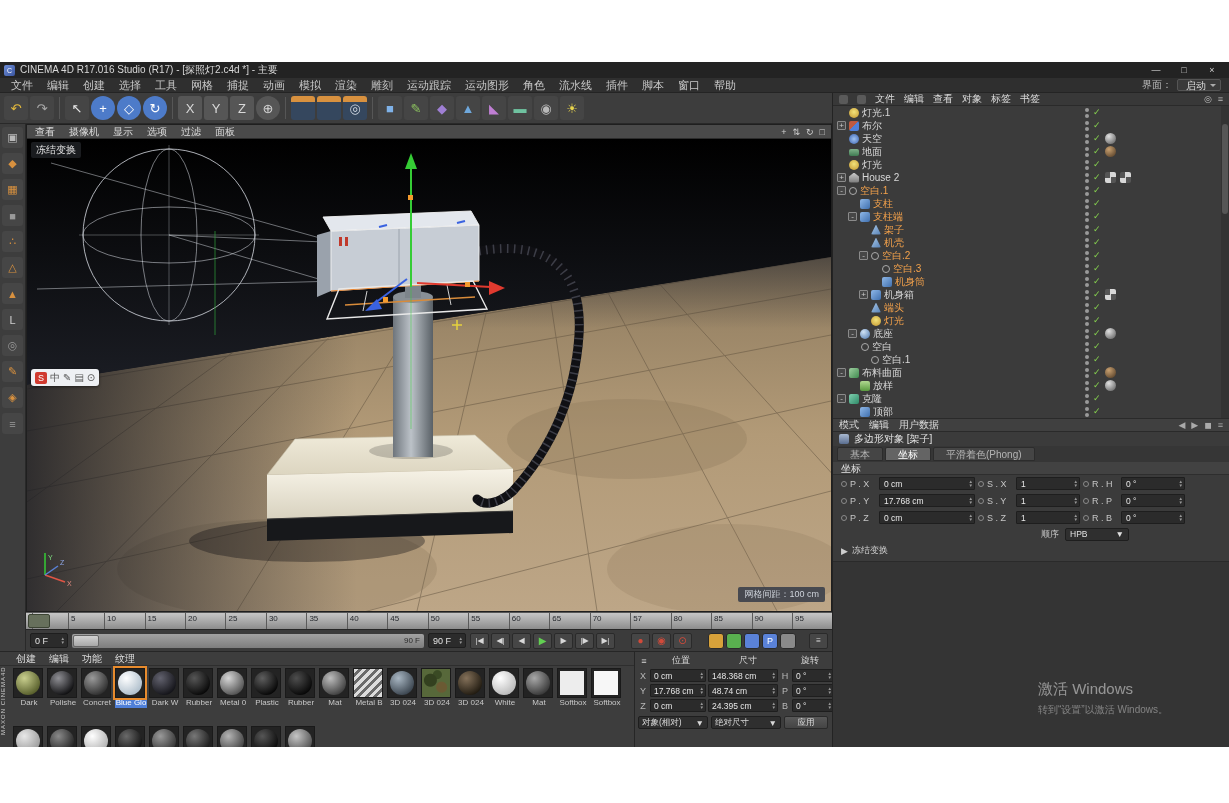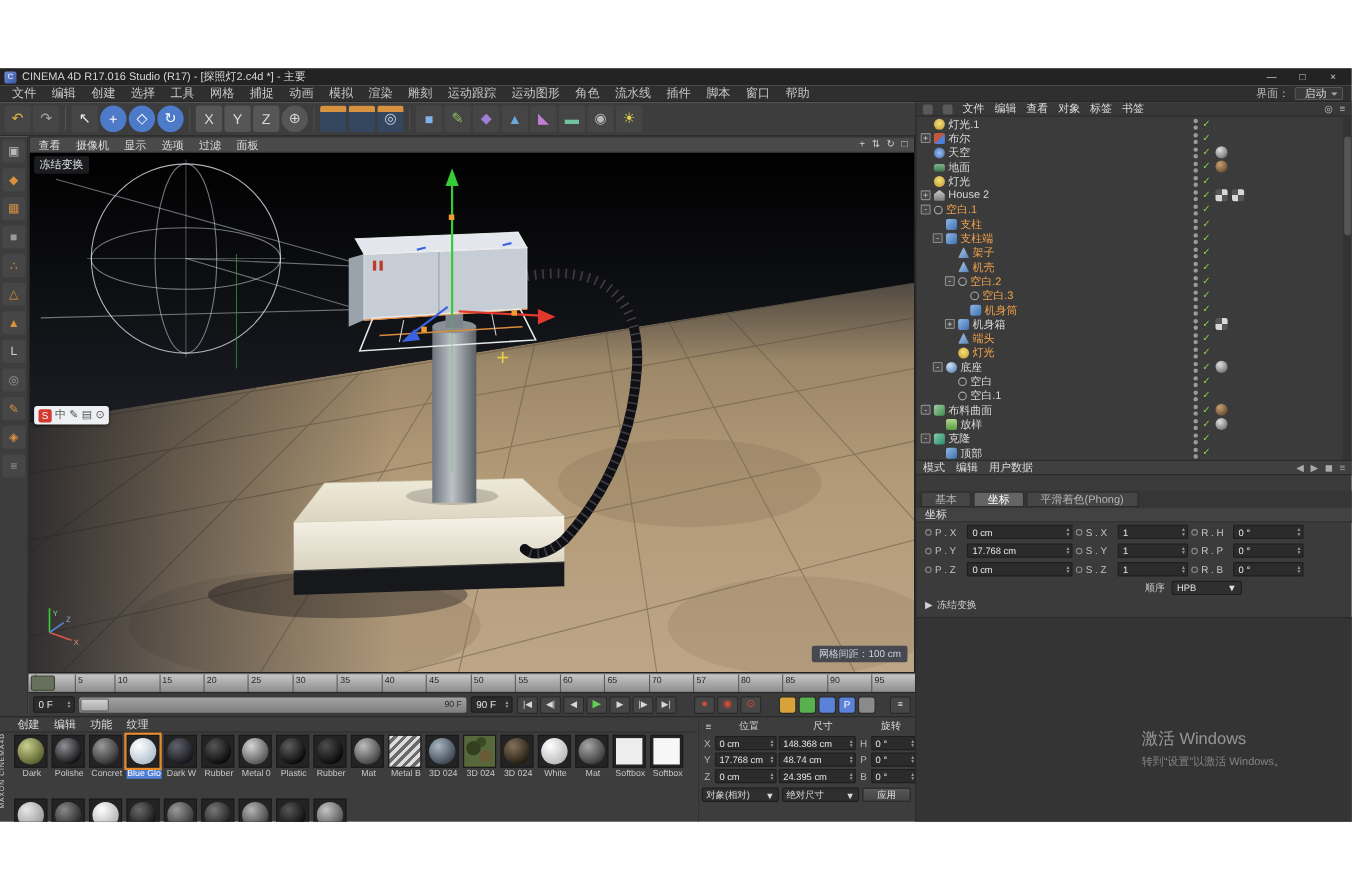--- a/index.html
+++ b/index.html
@@ -174,21 +174,21 @@
           display:flex;align-items:center;justify-content:space-between;padding:0 1px 0 4px;font-size:8.5px;}
   .af1{width:96px;} .af2{width:64px;} .af3{width:64px;}
   .spin{display:flex;flex-direction:column;font-size:4.5px;line-height:3.6px;color:#9a9a9a;margin-left:2px;flex:0 0 auto;}
   #am-order{position:absolute;left:0;top:433px;width:100%;height:16px;display:flex;align-items:center;gap:6px;
             font-size:9px;color:#c6c6c6;padding-left:208px;}
   #order-select{width:64px;height:13px;background:#2f2f2f;border:1px solid #1e1e1e;border-radius:2px;color:#e0e0e0;
                 display:flex;align-items:center;justify-content:space-between;padding:0 4px;font-size:8.5px;}
   #am-freeze{position:absolute;left:0;top:451px;height:13px;display:flex;align-items:center;gap:4px;font-size:9px;
              color:#cfcfcf;padding:0 8px;}
   #am-empty{position:absolute;left:0;top:468px;width:100%;height:186px;background:#343434;border-top:1px solid #2a2a2a;}
-  #watermark{position:absolute;left:205px;top:100px;color:rgba(255,255,255,0.48);}
+  #watermark{position:absolute;left:205px;top:118px;color:rgba(255,255,255,0.48);}
   #watermark-line1{font-size:15px;}
   #watermark-line2{font-size:10px;margin-top:4px;color:rgba(255,255,255,0.38);}
 </style>
 </head>
 <body>
 
 <div id="app">
 
   <div id="titlebar">
     <span class="app-icon">C</span>
@@ -1078,21 +1078,21 @@
           <span class="om-name">底座</span>
           <span class="om-right">
             <span class="om-dots">
               <span class="om-dot"></span>
               <span class="om-dot"></span>
             </span>
             <span class="om-check">✓</span>
             <span class="om-tag tag-tex-gray"></span>
           </span>
         </div>
-        <div class="om-row" style="padding-left: 26px;">
+        <div class="om-row" style="padding-left: 16px;">
           <span class="om-exp"></span>
           <span class="om-ico ico-null"></span>
           <span class="om-name">空白</span>
           <span class="om-right">
             <span class="om-dots">
               <span class="om-dot"></span>
               <span class="om-dot"></span>
             </span>
             <span class="om-check">✓</span>
           </span>
@@ -1170,20 +1170,24 @@
           <span>编辑</span>
           <span>用户数据</span>
         </span>
       <span id="am-menu-right">
           <span>◀</span>
           <span>▶</span>
           <span>◼</span>
           <span>≡</span>
         </span>
     </div>
+    <div id="am-objrow">
+      <span class="obj-ico"></span>
+      <span>多边形对象 [架子]</span>
+    </div>
     <div id="am-tabs">
         <span class="am-tab">基本</span>
         <span class="am-tab active">坐标</span>
         <span class="am-tab">平滑着色(Phong)</span>
       </div>
     <div id="am-section">坐标</div>
     <div id="am-rows">
         <div class="am-row">
           <span class="adot"></span>
           <span class="alabel">P . X</span>

